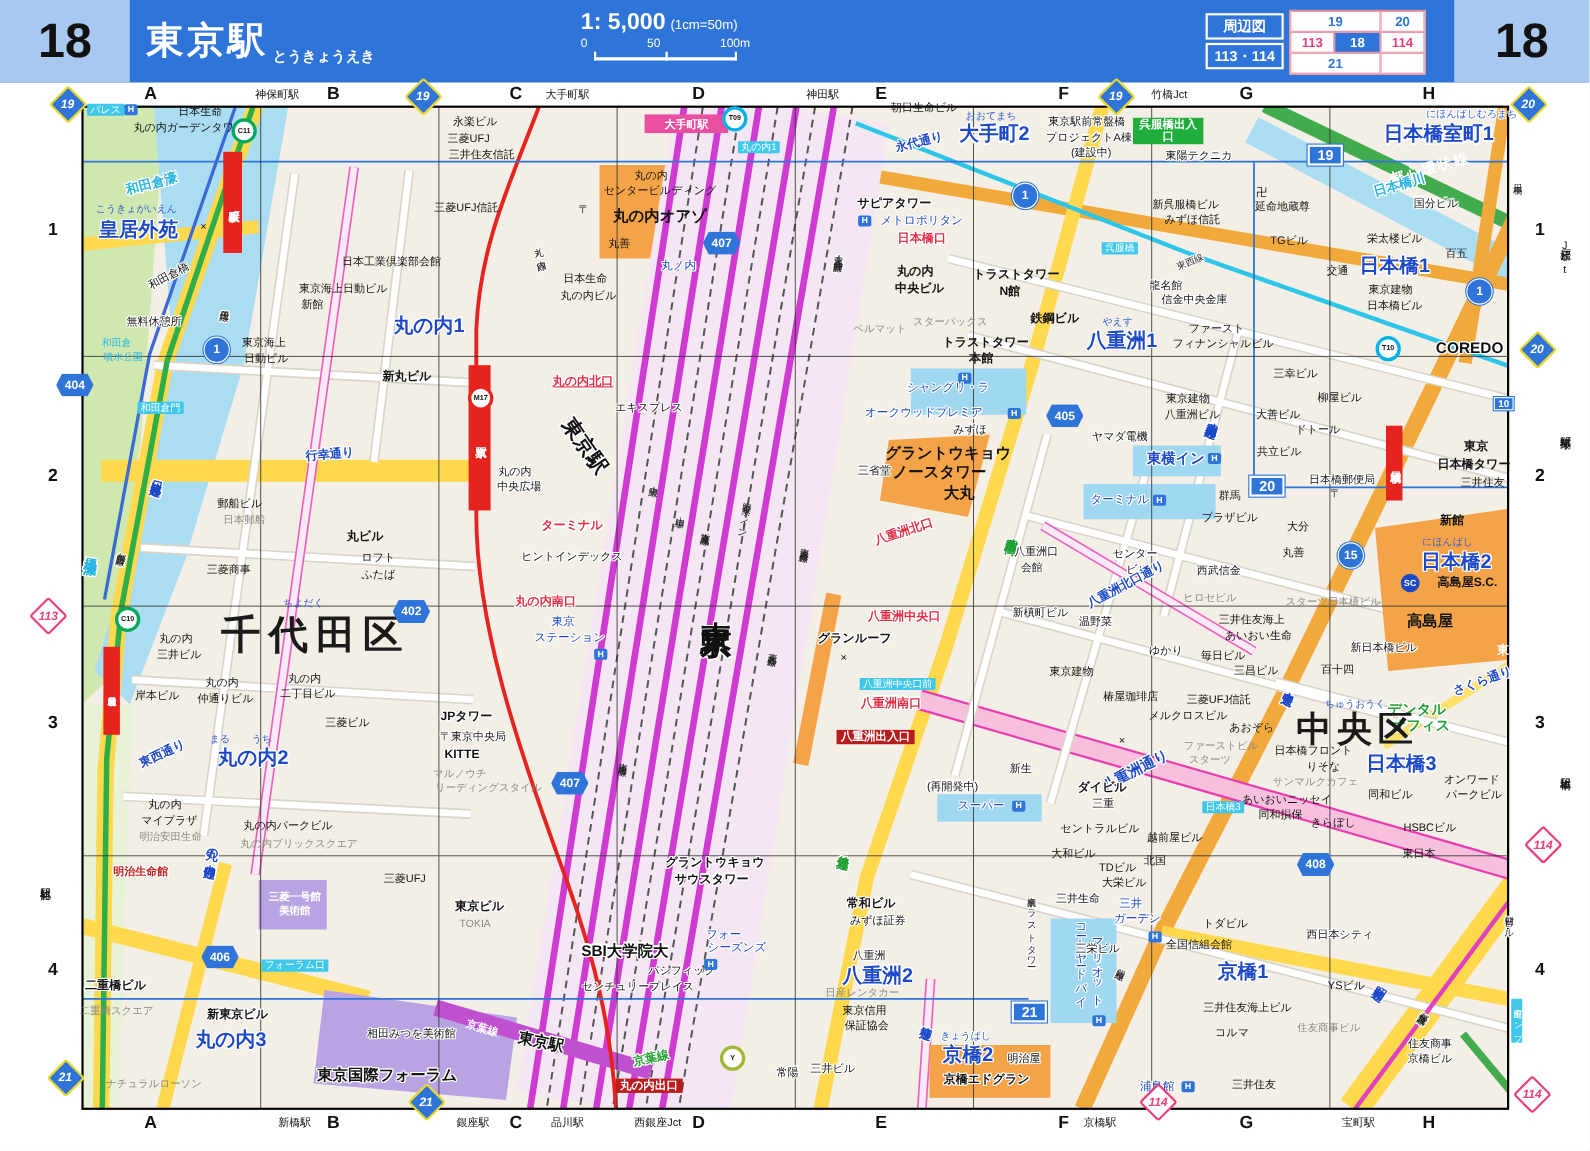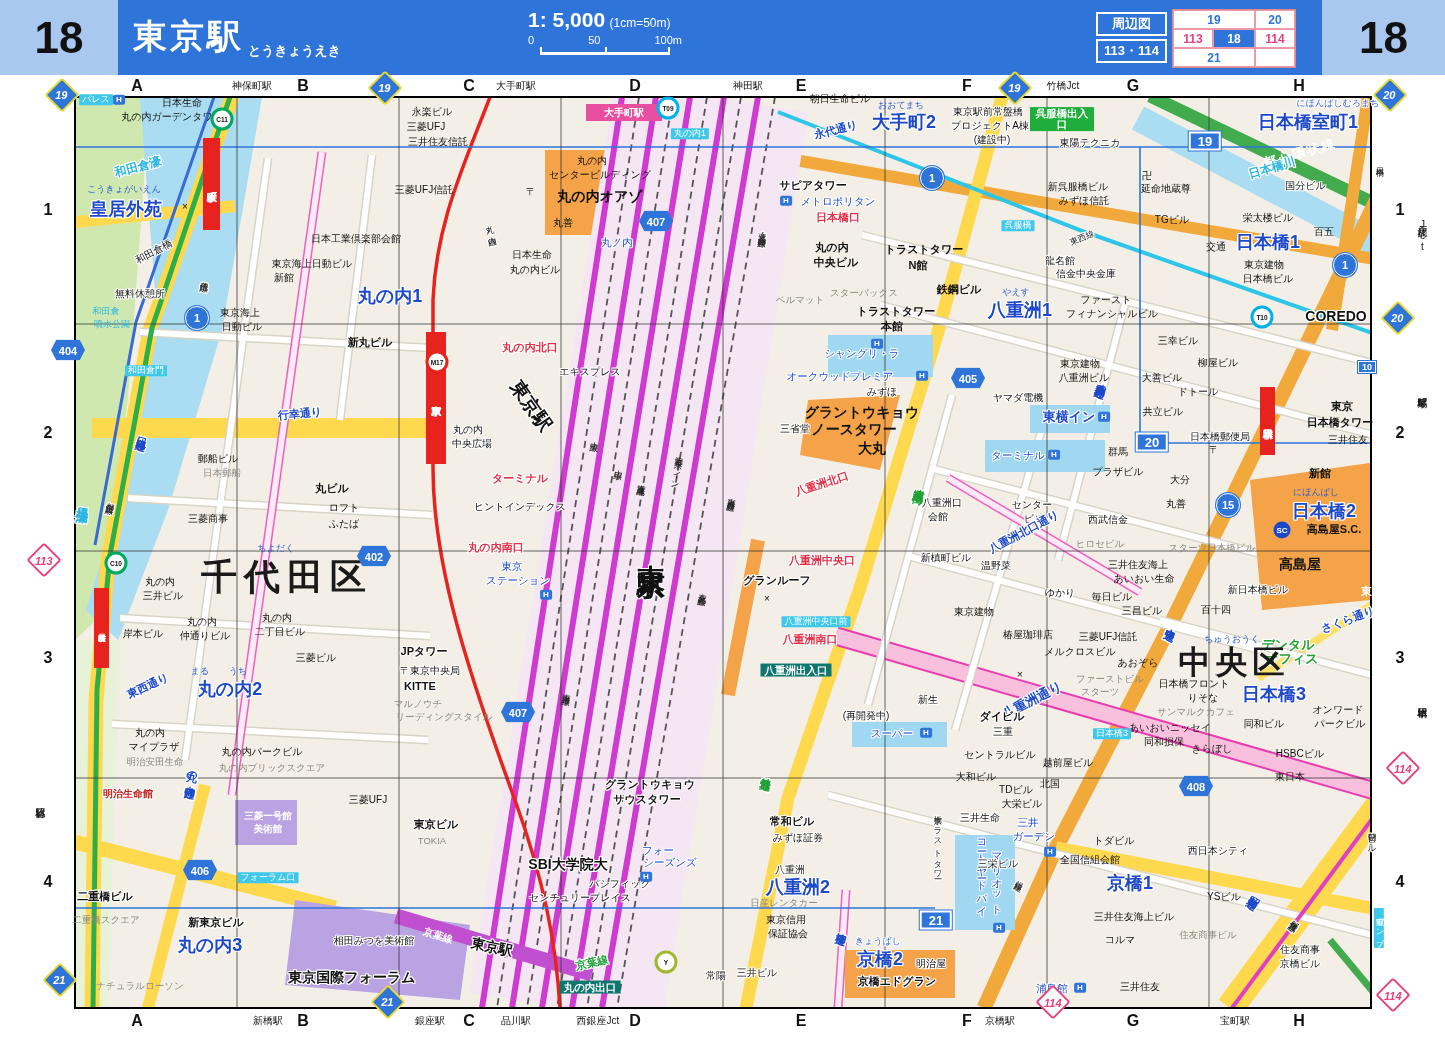--- a/index.html
+++ b/index.html
@@ -47,21 +47,21 @@
   .rd{font-size:11px;font-weight:bold;color:#1d49c9;}
   .rd2{font-size:13px;font-weight:bold;color:#1d49c9;}
   .rdg{font-size:11px;font-weight:bold;color:#21a036;}
   .gt{font-size:13px;font-weight:bold;color:#21a036;}
   .ex{font-size:11px;font-weight:bold;color:#e23048;}
   .hist{font-size:10px;font-weight:bold;color:#c42222;}
   .h{font-size:10.5px;color:#1d49c9;}
   .h2{font-size:13px;font-weight:bold;color:#1d49c9;}
   .cb{font-size:9px;color:#fff;background:#3fc8ea;padding:1px 3px;border-radius:1px;}
   .cbv{font-size:8px;color:#fff;background:#3fc8ea;padding:3px 1px;border-radius:1px;}
-  .gb{font-size:10.5px;font-weight:bold;color:#fff;background:#0f766e;padding:1px 4px;}
+  .gb{font-size:10.5px;font-weight:bold;color:#fff;background:#b91c1c;padding:1px 4px;}
   .gbw{font-size:10.5px;font-weight:bold;color:#fff;background:#1fae3c;padding:1px 4px;width:56px;white-space:normal;}
   .pb{font-size:9.5px;font-weight:bold;color:#fff;}
   .wg{font-size:13px;font-weight:bold;color:#fff;letter-spacing:2px;}
   .wt{font-size:11px;font-weight:bold;color:#fff;}
   .rv{font-size:8.5px;color:#222;}
   .rw{font-size:10px;font-weight:bold;color:#fff;}
   .hico{font-size:8px;font-weight:bold;color:#fff;background:#2e74d9;padding:1px 3px;border-radius:2px;}
   .gridletter{position:absolute;transform:translate(-50%,-50%);font-size:16px;font-weight:bold;color:#111;z-index:6;}
   .gridstation{position:absolute;transform:translate(-50%,-50%);font-size:10px;color:#111;z-index:6;}
   .rowlabel{position:absolute;transform:translate(-50%,-50%);font-size:16px;font-weight:bold;color:#111;z-index:6;}
@@ -428,21 +428,21 @@
       <div class="lab b" style="left: 592px; top: 161px; transform: translate(-50%, -50%); position: absolute;">丸の内</div>
       <div class="lab b" style="left: 600px; top: 175px; transform: translate(-50%, -50%); position: absolute;">センタービルディング</div>
       <div class="lab b3" style="left: 600px; top: 196px; transform: translate(-50%, -50%); position: absolute;">丸の内オアゾ</div>
       <div class="lab b" style="left: 531px; top: 192px; transform: translate(-50%, -50%); position: absolute;">〒</div>
       <div class="lab b" style="left: 563px; top: 223px; transform: translate(-50%, -50%); position: absolute;">丸善</div>
       <div class="lab h halo" style="left: 617px; top: 242px; transform: translate(-50%, -50%); position: absolute;">丸ノ内</div>
       <div class="lab b" style="left: 532px; top: 255px; transform: translate(-50%, -50%); position: absolute;">日本生命</div>
       <div class="lab b" style="left: 535px; top: 270px; transform: translate(-50%, -50%); position: absolute;">丸の内ビル</div>
       <div class="lab cb" style="left: 690px; top: 134px; transform: translate(-50%, -50%); position: absolute;">丸の内1</div>
       <div class="lab b halo" style="left: 590px; top: 372px; transform: translate(-50%, -50%); position: absolute;">エキスプレス</div>
-      <div class="lab ex halo" style="left: 530px; top: 348px; transform: translate(-50%, -50%); position: absolute;">丸の内北口</div>
+      <div class="lab ex halo" style="left: 530px; top: 348px; transform: translate(-50%, -50%); position: absolute; text-decoration: underline;">丸の内北口</div>
       <div class="lab b halo" style="left: 468px; top: 430px; transform: translate(-50%, -50%); position: absolute;">丸の内</div>
       <div class="lab b halo" style="left: 472px; top: 444px; transform: translate(-50%, -50%); position: absolute;">中央広場</div>
       <div class="lab ex halo" style="left: 520px; top: 479px; transform: translate(-50%, -50%); position: absolute;">ターミナル</div>
       <div class="lab b halo" style="left: 520px; top: 507px; transform: translate(-50%, -50%); position: absolute;">ヒントインデックス</div>
       <div class="lab ex halo" style="left: 496px; top: 548px; transform: translate(-50%, -50%); position: absolute;">丸の内南口</div>
       <div class="lab h halo" style="left: 512px; top: 566px; transform: translate(-50%, -50%); position: absolute;">東京</div>
       <div class="lab h halo" style="left: 518px; top: 580px; transform: translate(-50%, -50%); position: absolute;">ステーション</div>
       <div class="lab hico" style="left: 546px; top: 595px; transform: translate(-50%, -50%); position: absolute;">H</div>
       <div class="lab b4 halo" style="left: 531px; top: 406px; transform: translate(-50%, -50%) rotate(55deg); position: absolute;">東京駅</div>
       <div class="lab big halo vert" style="left: 651px; top: 548px; transform: translate(-50%, -50%); position: absolute;">東京駅</div>

